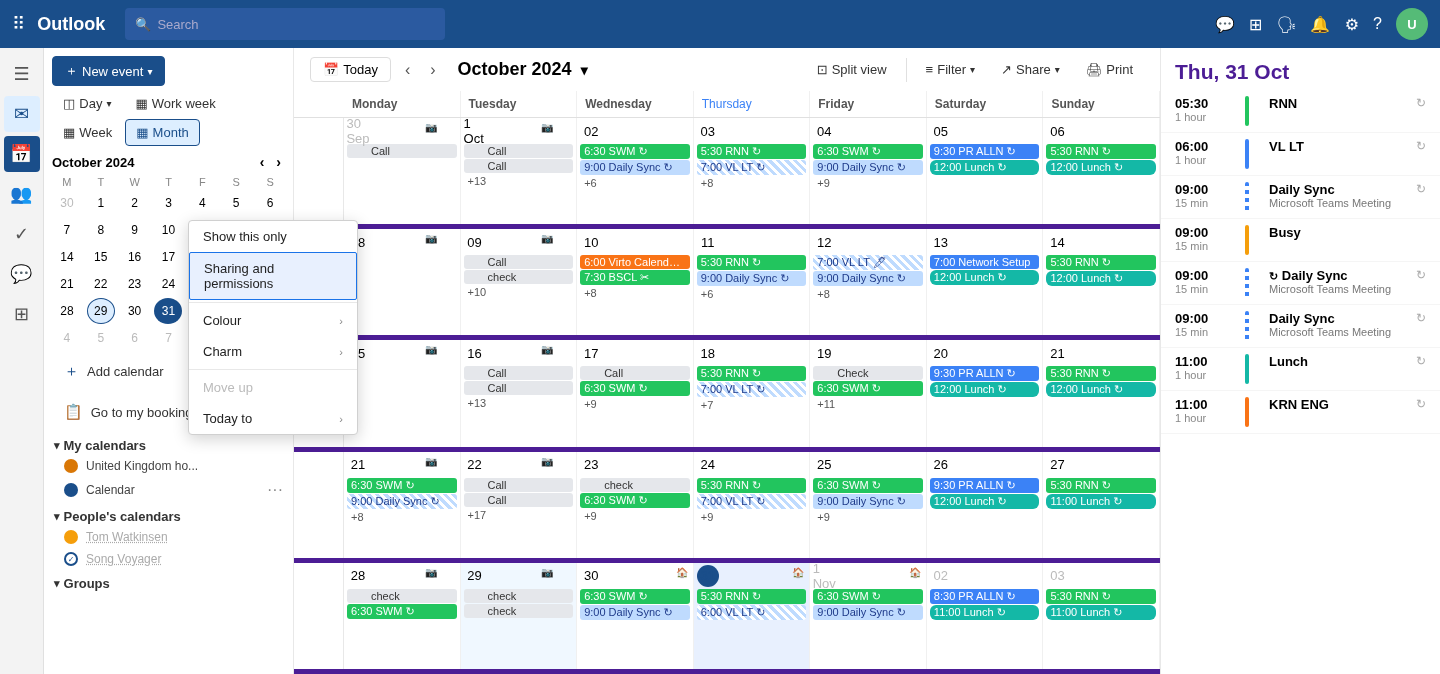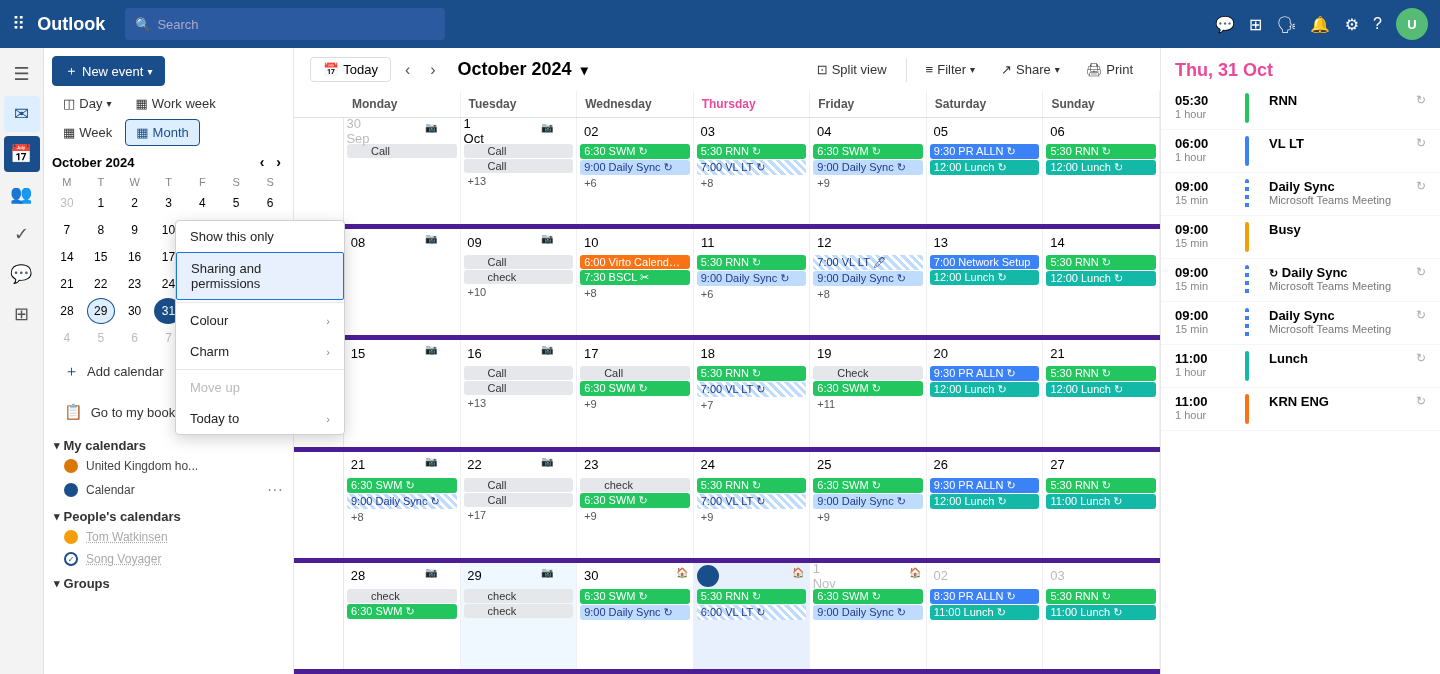--- a/index.html
+++ b/index.html
@@ -123,21 +123,21 @@
     .cal-dot.blue { background: #1a4e8a; border: none; }
     .cal-dot.checkmark { background: #fff; border: 2px solid #1a4e8a; display: flex; align-items: center; justify-content: center; font-size: 8px; color: #1a4e8a; }
     .cal-dot.orange { background: #d97706; }
     .cal-dot.yellow { background: #f59e0b; border: 2px solid #f59e0b; }
     .cal-label { flex: 1; font-size: 12px; color: #444; }
     .cal-more { font-size: 16px; color: #888; margin-left: auto; }
 
     
     .context-menu {
       position: absolute;
-      left: 175px;
+      left: 188px;
       top: 220px;
       width: 170px;
       background: #fff;
       border: 1px solid #d0d0d0;
       border-radius: 4px;
       box-shadow: 0 4px 16px rgba(0,0,0,0.18);
       z-index: 100;
     }
     .ctx-item {
       padding: 8px 14px;
@@ -259,41 +259,41 @@
       font-size: 11px;
       margin-bottom: 1px;
       white-space: nowrap;
       overflow: hidden;
       text-overflow: ellipsis;
       cursor: pointer;
     }
     .cal-event.green { background: #22c55e; color: #fff; }
     .cal-event.blue { background: #3b82f6; color: #fff; }
     .cal-event.orange { background: #f97316; color: #fff; }
-    .cal-event.teal { background: #14b8a6; color: #fff; }
+    .cal-event.teal { background: #14b8a6; color: #fff; border-radius: 6px; }
     .cal-event.gray { background: #e5e7eb; color: #333; padding-left: 24px; }
     .cal-event.lightblue { background: #bfdbfe; color: #1e3a8a; }
     .cal-event.stripe-blue { background: repeating-linear-gradient(45deg, #bfdbfe, #bfdbfe 3px, #fff 3px, #fff 6px); color: #1e3a8a; }
 
     .cal-more-link { font-size: 11px; color: #555; cursor: pointer; padding: 1px 4px; }
 
     
     .right-panel {
       width: 280px;
       border-left: 1px solid #e8e8e8;
       display: flex;
       flex-direction: column;
       overflow-y: auto;
       background: #fff;
     }
     .right-panel-header {
       padding: 12px 14px 6px 14px;
-      font-size: 18px;
+      font-size: 21px;
       font-weight: 600;
-      color: #ec4899;
+      color: #4c1d95;
     }
     .right-event-item {
       display: flex;
       padding: 6px 14px;
       border-bottom: 1px solid #f5f5f5;
       gap: 20px;
       align-items: flex-start;
     }
     .right-event-time {
       width: 50px;
@@ -547,21 +547,21 @@
         </div>
       </div>
     </div>
 
     <div class="cal-grid-container">
       <div class="cal-header-row">
         <div class="cal-header-cell"></div>
         <div class="cal-header-cell">Monday</div>
         <div class="cal-header-cell">Tuesday</div>
         <div class="cal-header-cell">Wednesday</div>
-        <div class="cal-header-cell" style="color:#ec4899; font-weight:700;">Thursday</div>
+        <div class="cal-header-cell" style="color:#3b82f6; font-weight:400;">Thursday</div>
         <div class="cal-header-cell">Friday</div>
         <div class="cal-header-cell">Saturday</div>
         <div class="cal-header-cell">Sunday</div>
       </div>
 
       <div class="cal-body">
 
         <div class="cal-week-row">
           <div class="cal-week-num"></div>
 

